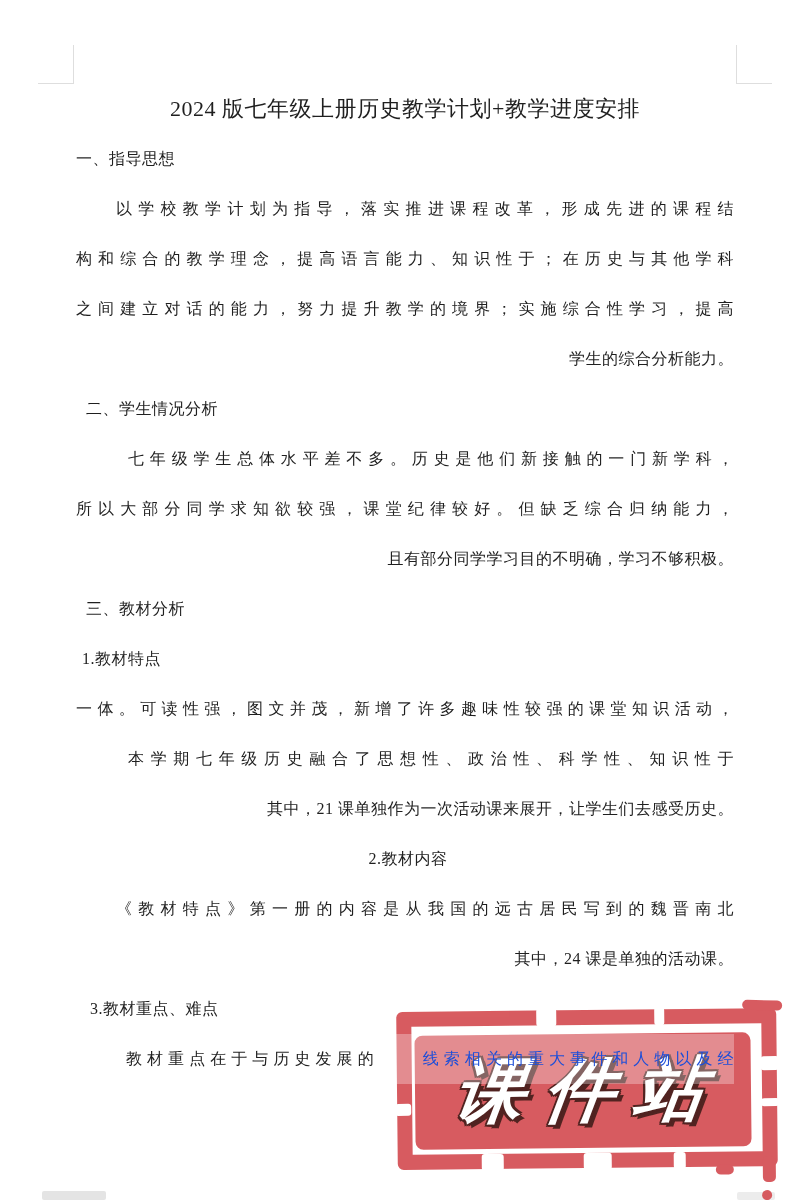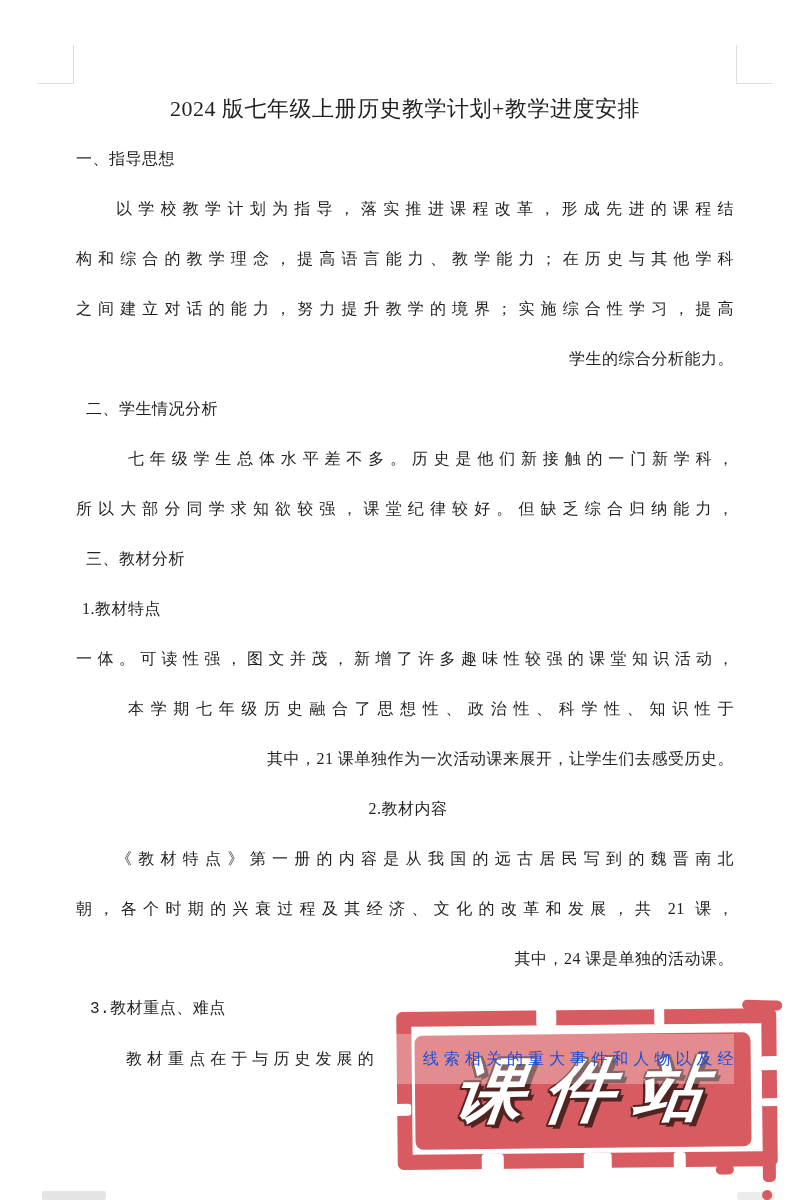--- a/index.html
+++ b/index.html
@@ -95,32 +95,32 @@
     <div class="stamp-inner">
       <span class="stamp-text">课件站</span>
     </div>
   </div>
 
   <div class="doc-body">
     <div class="line title">2024 版七年级上册历史教学计划+教学进度安排</div>
 
   <div class="line heading" style="padding-left: 0px;">一、指导思想</div>
       <div class="line para just" style="text-indent: 40px;">以学校教学计划为指导，落实推进课程改革，形成先进的课程结</div>
-      <div class="line para just">构和综合的教学理念，提高语言能力、教学能力；在历史与其他学科</div>
+      <div class="line para just">构和综合的教学理念，提高语言能力、知识性于；在历史与其他学科</div>
       <div class="line para just">之间建立对话的能力，努力提升教学的境界；实施综合性学习，提高</div>
       <div class="line para plain">学生的综合分析能力。</div>
       <div class="line heading" style="padding-left: 10px;">二、学生情况分析</div>
       <div class="line para just" style="text-indent: 52px;">七年级学生总体水平差不多。历史是他们新接触的一门新学科，</div>
       <div class="line para just">所以大部分同学求知欲较强，课堂纪律较好。但缺乏综合归纳能力，</div>
+      <div class="line para plain">且有部分同学学习目的不明确，学习不够积极。</div>
       <div class="line heading" style="padding-left: 10px; font-family: Liberation Serif, serif;">三、教材分析</div>
       <div class="line heading" style="padding-left: 6px;">1.教材特点</div>
       <div class="line para just">一体。可读性强，图文并茂，新增了许多趣味性较强的课堂知识活动，</div>
       <div class="line para just" style="text-indent: 52px;">本学期七年级历史融合了思想性、政治性、科学性、知识性于</div>
       <div class="line para plain">其中，21 课单独作为一次活动课来展开，让学生们去感受历史。</div>
       <div class="line heading" style="padding-left: 6px; text-align: center;">2.教材内容</div>
       <div class="line para just" style="text-indent: 40px;">《教材特点》第一册的内容是从我国的远古居民写到的魏晋南北</div>
-      <div class="line para just">朝，各个时期的兴衰过程及其经济、文化的改革和发展，共 21 课，</div>
       <div class="line para plain">其中，24 课是单独的活动课。</div>
-      <div class="line heading" style="padding-left: 14px; font-family: Liberation Mono, monospace;">3.教材重点、难点</div>
+      <div class="line heading" style="padding-left: 14px;">3.教材重点、难点</div>
       <div class="line para just over-stamp" style="text-indent: 50px;"><span class="seg-normal">教材重点在于与历史发展的</span><span class="seg-faded">线索相关的重大事件和人物以及经</span></div>
     </div>
 
 </div>
 
 </body></html>

